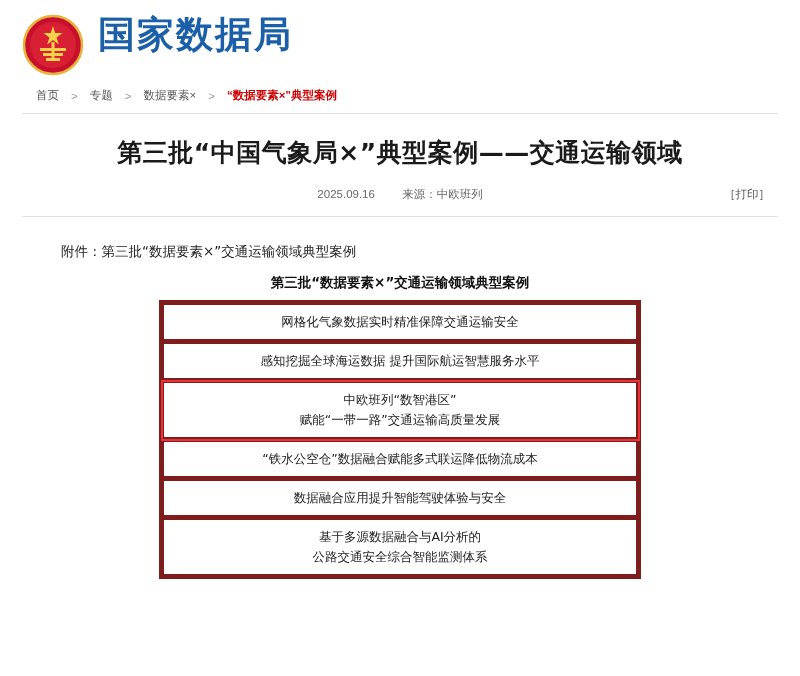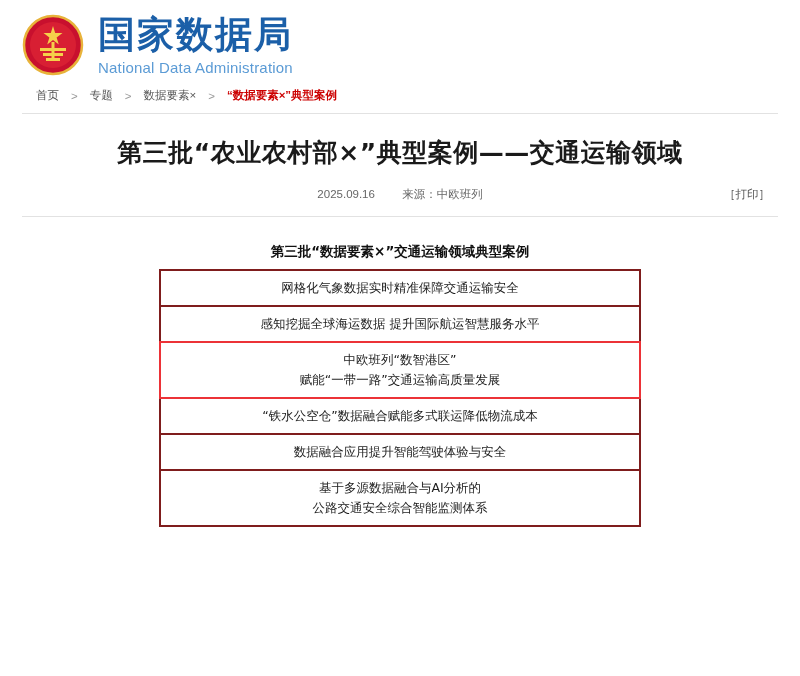--- a/index.html
+++ b/index.html
@@ -133,21 +133,21 @@
     margin-top: 8px;
     color: #111;
   }
   .case-table {
     width: 482px;
     margin: 8px auto 0 auto;
     border-collapse: collapse;
     position: relative;
   }
   .case-table td {
-    border: 2px solid #7f1d1d;
+    border: 5px solid #7f1d1d;
     text-align: center;
     font-family: "DejaVu Sans", sans-serif;
     font-size: 12.5px;
     color: #1d1d1d;
     padding: 7px 6px;
     line-height: 20px;
   }
   .case-table tr.highlight td {
     outline: 2px solid #ec3237;
     outline-offset: -1px;
@@ -165,47 +165,47 @@
         <circle cx="31" cy="31" r="23" fill="#d81f33"></circle>
         <polygon points="31,12 33.2,19 40.5,19 34.6,23.4 36.8,30.4 31,26 25.2,30.4 27.4,23.4 21.5,19 28.8,19" fill="#f5d14a"></polygon>
         <rect x="18" y="34" width="26" height="3" fill="#f5d14a"></rect>
         <rect x="21" y="39" width="20" height="3" fill="#f5d14a"></rect>
         <rect x="24" y="44" width="14" height="3" fill="#f5d14a"></rect>
         <rect x="29.5" y="28" width="3" height="18" fill="#f5d14a"></rect>
       </svg>
     </span>
     <div class="brand-text">
       <div class="brand-cn">国家数据局</div>
-      <div class="brand-en">National Data Administration</div>
     </div>
   </div>
 
   <div class="breadcrumb">
     <a href="#">首页</a>
     <span class="sep">&gt;</span>
     <a href="#">专题</a>
     <span class="sep">&gt;</span>
     <a href="#">数据要素×</a>
     <span class="sep">&gt;</span>
     <span class="current">“数据要素×”典型案例</span>
   </div>
 
   <div class="hr-top"></div>
 
-  <div class="title">第三批“农业农村部×”典型案例——交通运输领域</div>
+  <div class="title">第三批“中国气象局×”典型案例——交通运输领域</div>
 
   <div class="meta-row">
     <span class="date">2025.09.16</span>
     <span>来源：中欧班列</span>
     <span class="print-link">［打印］</span>
   </div>
 
   <div class="hr-mid"></div>
 
   <div class="body-wrap">
+    <div class="attach-line">附件：第三批“数据要素×”交通运输领域典型案例</div>
 
     <div class="table-title">第三批“数据要素×”交通运输领域典型案例</div>
 
     <table class="case-table">
       <tbody>
         <tr>
           <td>网格化气象数据实时精准保障交通运输安全</td>
         </tr>
         <tr>
           <td>感知挖掘全球海运数据 提升国际航运智慧服务水平</td>

